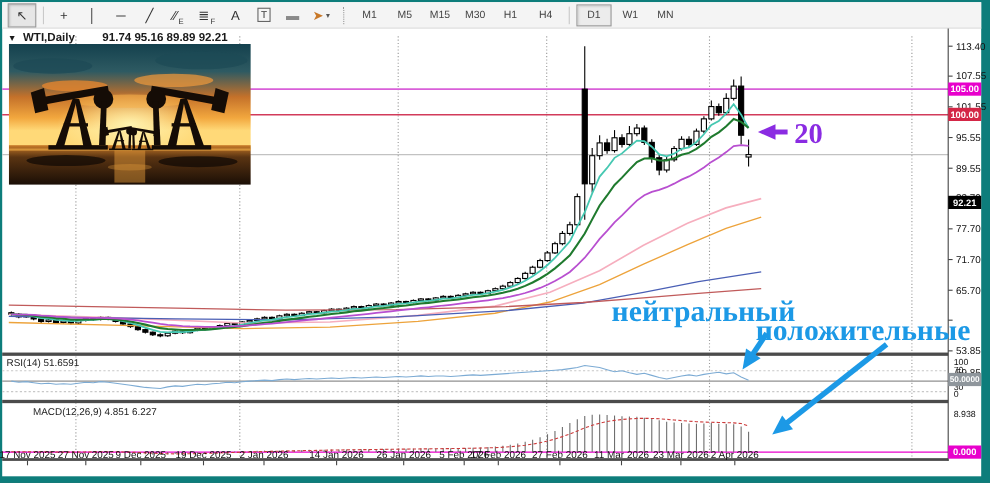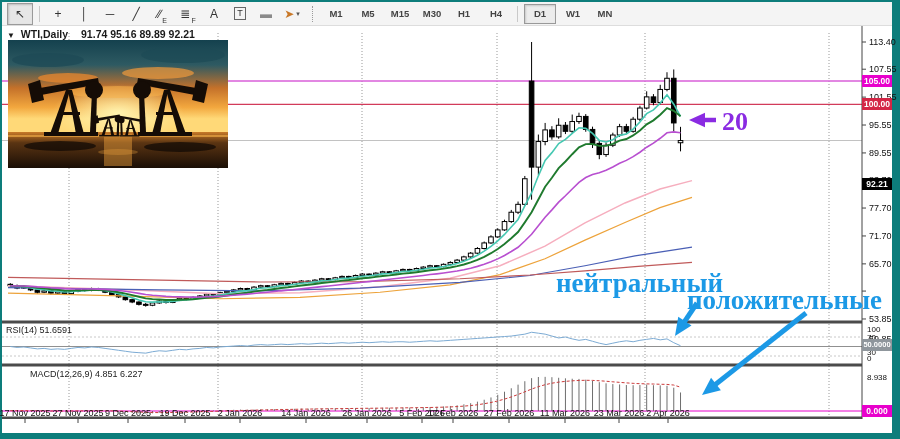--- a/index.html
+++ b/index.html
@@ -7,21 +7,21 @@
   #content{position:absolute;left:2px;top:2px;width:890px;height:431px;background:#fff;}
   
   #toolbar{position:absolute;left:0;top:0;width:100%;height:24px;background:#f4f4f4;border-bottom:1px solid #ddd;display:flex;align-items:center;padding-left:4px;box-sizing:border-box;}
   .tool{min-width:24px;height:20px;display:flex;align-items:center;justify-content:center;font-size:12px;color:#333;margin:0 1px;}
   .tool.active{background:#e6e6e6;border:1px solid #9a9a9a;box-shadow:inset 1px 1px 2px rgba(0,0,0,.18);}
   .tool .sub{font-size:7px;margin-left:1px;align-self:flex-end;}
   .tool .boxed{border:1px solid #666;padding:0 2px;font-size:9px;line-height:11px;}
   .tool .caret{font-size:7px;color:#555;margin-left:2px;}
   .tb-sep{width:1px;height:16px;background:#c9c9c9;margin:0 5px;}
   .tb-handle{width:0;height:16px;border-left:1px dotted #9a9a9a;margin:0 7px;}
-  .tf{min-width:24px;height:18px;padding:0 3px;font-size:9.5px;font-weight:700;color:#444;display:flex;align-items:center;justify-content:center;margin:0 1px;}
+  .tf{min-width:24px;height:18px;padding:0 3px;font-size:9.5px;font-weight:400;color:#444;display:flex;align-items:center;justify-content:center;margin:0 1px;}
   .tf.active{border:1px solid #999;background:#ececec;box-shadow:inset 1px 1px 2px rgba(0,0,0,.15);}
   
   #chart-svg{position:absolute;left:0;top:0;z-index:1;}
   #photo{position:absolute;left:8px;top:40px;width:220px;height:128px;z-index:2;}
   #labels{position:absolute;left:0;top:0;width:900px;height:439px;z-index:3;pointer-events:none;}
   #chart-title{position:absolute;left:7px;top:28px;font-size:10.5px;font-weight:700;color:#1a1a1a;z-index:3;}
   #chart-title .caret{font-size:8px;margin-right:3px;}
   .ptick{position:absolute;left:869px;transform:translateY(-50%);font-size:9px;color:#111;white-space:nowrap;}
   .stick{position:absolute;left:867px;transform:translateY(-50%);font-size:8px;color:#111;}
   .pbox{position:absolute;left:862px;width:30px;height:12px;color:#fff;font-size:8.5px;font-weight:700;text-align:center;line-height:12px;z-index:4;}
@@ -444,21 +444,21 @@
         <polygon points="702,395 711.0588002081258,377.7318750644646 720.9050028136911,390.21974178371823" fill="#1c99e6"></polygon>
         <line x1="716" y1="120" x2="700.7" y2="120" stroke="#8A2BE2" stroke-width="4.5"></line>
         <polygon points="689,120 705.024710902481,112.84380404880454 705.024710902481,127.15619595119546" fill="#8A2BE2"></polygon>
         <text x="722" y="130" fill="#8A2BE2" font-size="26" font-weight="bold" font-family="&quot;Liberation Serif&quot;,serif">20</text>
       </g>
     </svg>
 
   <div id="chart-title">
     <span class="caret">▼</span>
     <span>WTI,Daily</span>
-    <span style="margin-left:10px;font-weight:700;">91.74 95.16 89.89 92.21</span>
+    <span style="margin-left:22px;font-weight:700;">91.74 95.16 89.89 92.21</span>
   </div>
 
   <div id="photo">
     <svg viewBox="0 0 220 128" width="220" height="128">
       <defs>
         <linearGradient id="sky" x1="0" y1="0" x2="0" y2="1">
           <stop offset="0" stop-color="#14414e"></stop>
             <stop offset="0.26" stop-color="#2e5a62"></stop>
           <stop offset="0.5" stop-color="#c4712a"></stop>
             <stop offset="0.7" stop-color="#f2a73e"></stop>

